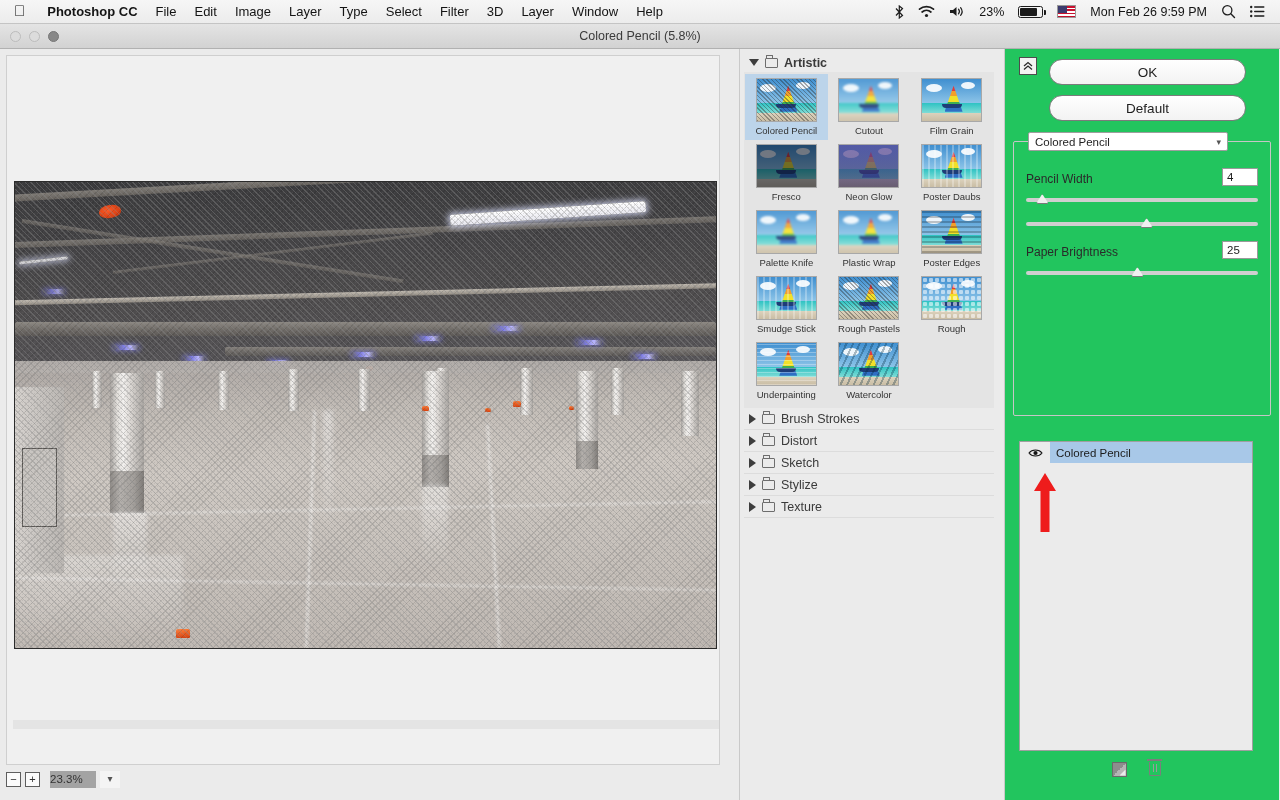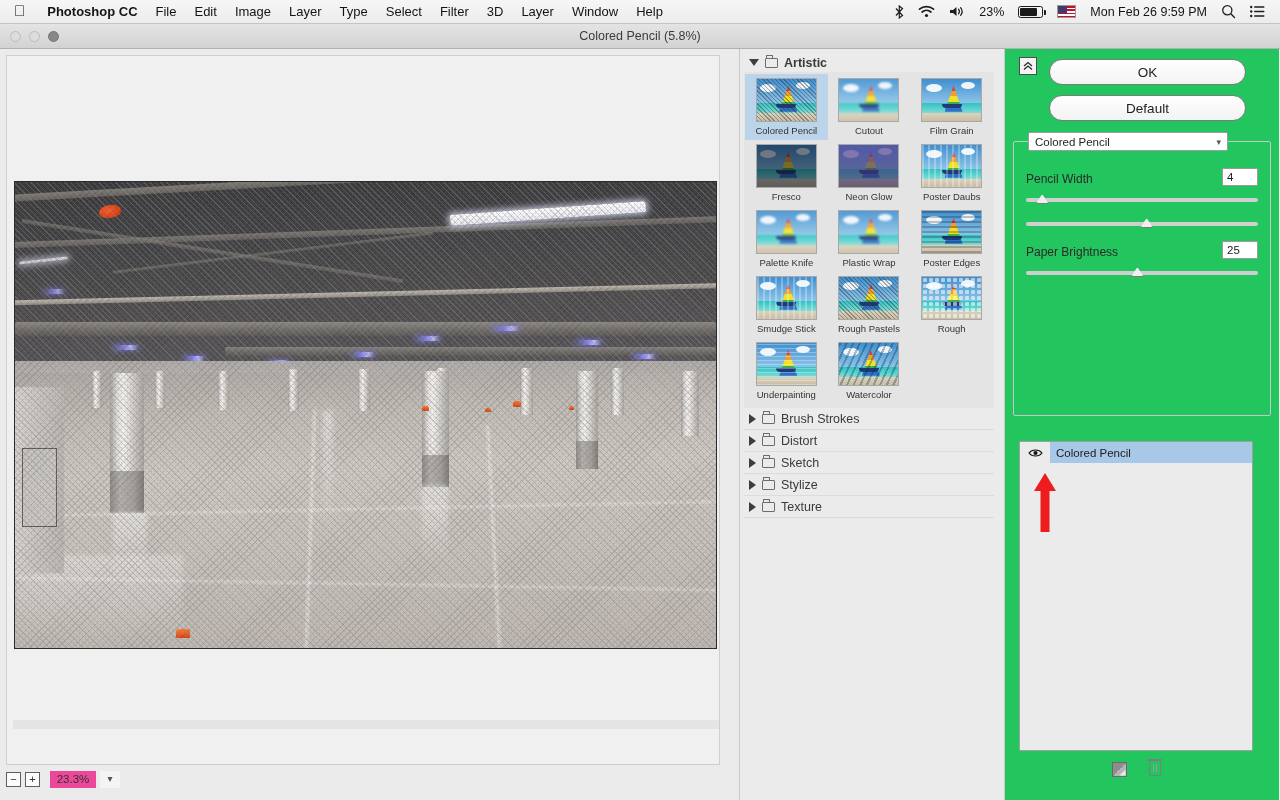--- a/index.html
+++ b/index.html
@@ -156,22 +156,22 @@
   }
 
   #zoombar {
     position:absolute; left:6px; bottom:12px; display:flex; align-items:center; gap:4px;
   }
   .zbtn {
     width:15px; height:15px; border:1px solid #5e5e5e; background:#fbfbfb;
     font-size:11px; line-height:13px; text-align:center; color:#303030; cursor:default;
   }
   #zoomval {
-    margin-left: 6px; width: 46px; height:17px; background:#ec4899;
-    font-size:11.5px; color:#333; text-align:center; line-height:17px;
+    margin-left: 6px; width: 46px; height:17px; background:#a3a3a3;
+    font-size:11.5px; color:#333; text-align:left; line-height:17px;
   }
   #zoomcaret {
     width: 20px; height:17px; background:#f4f4f4; text-align:center; line-height:15px;
     font-size:10px; color:#555;
   }
   #canvas-scroll-h {
     position:absolute; left:6px; bottom:35px; width:714px; height:9px; background:#e4e4e4;
   }
 
   

